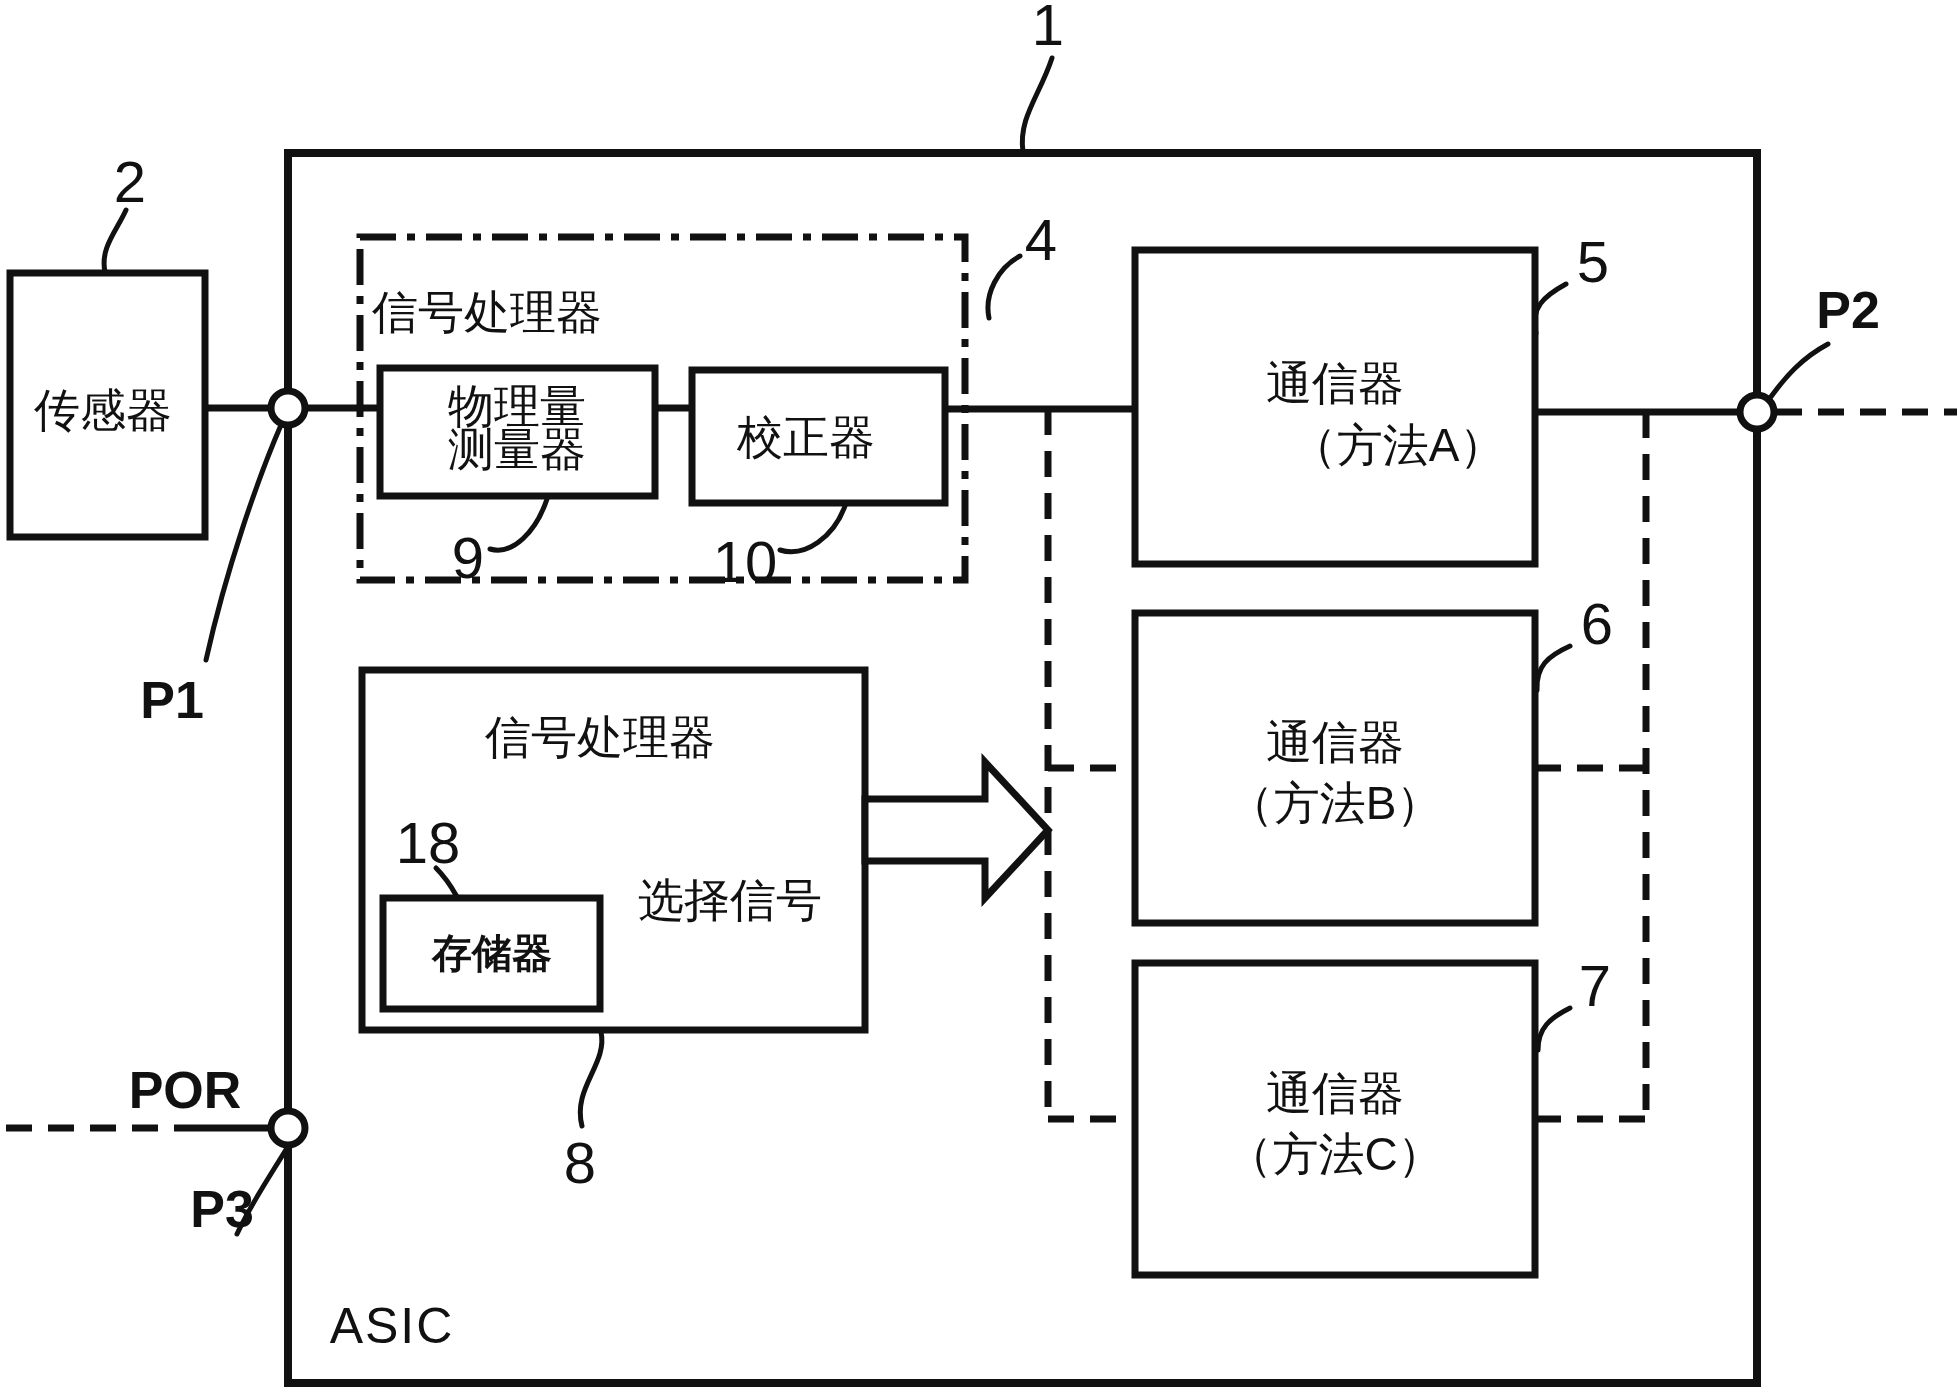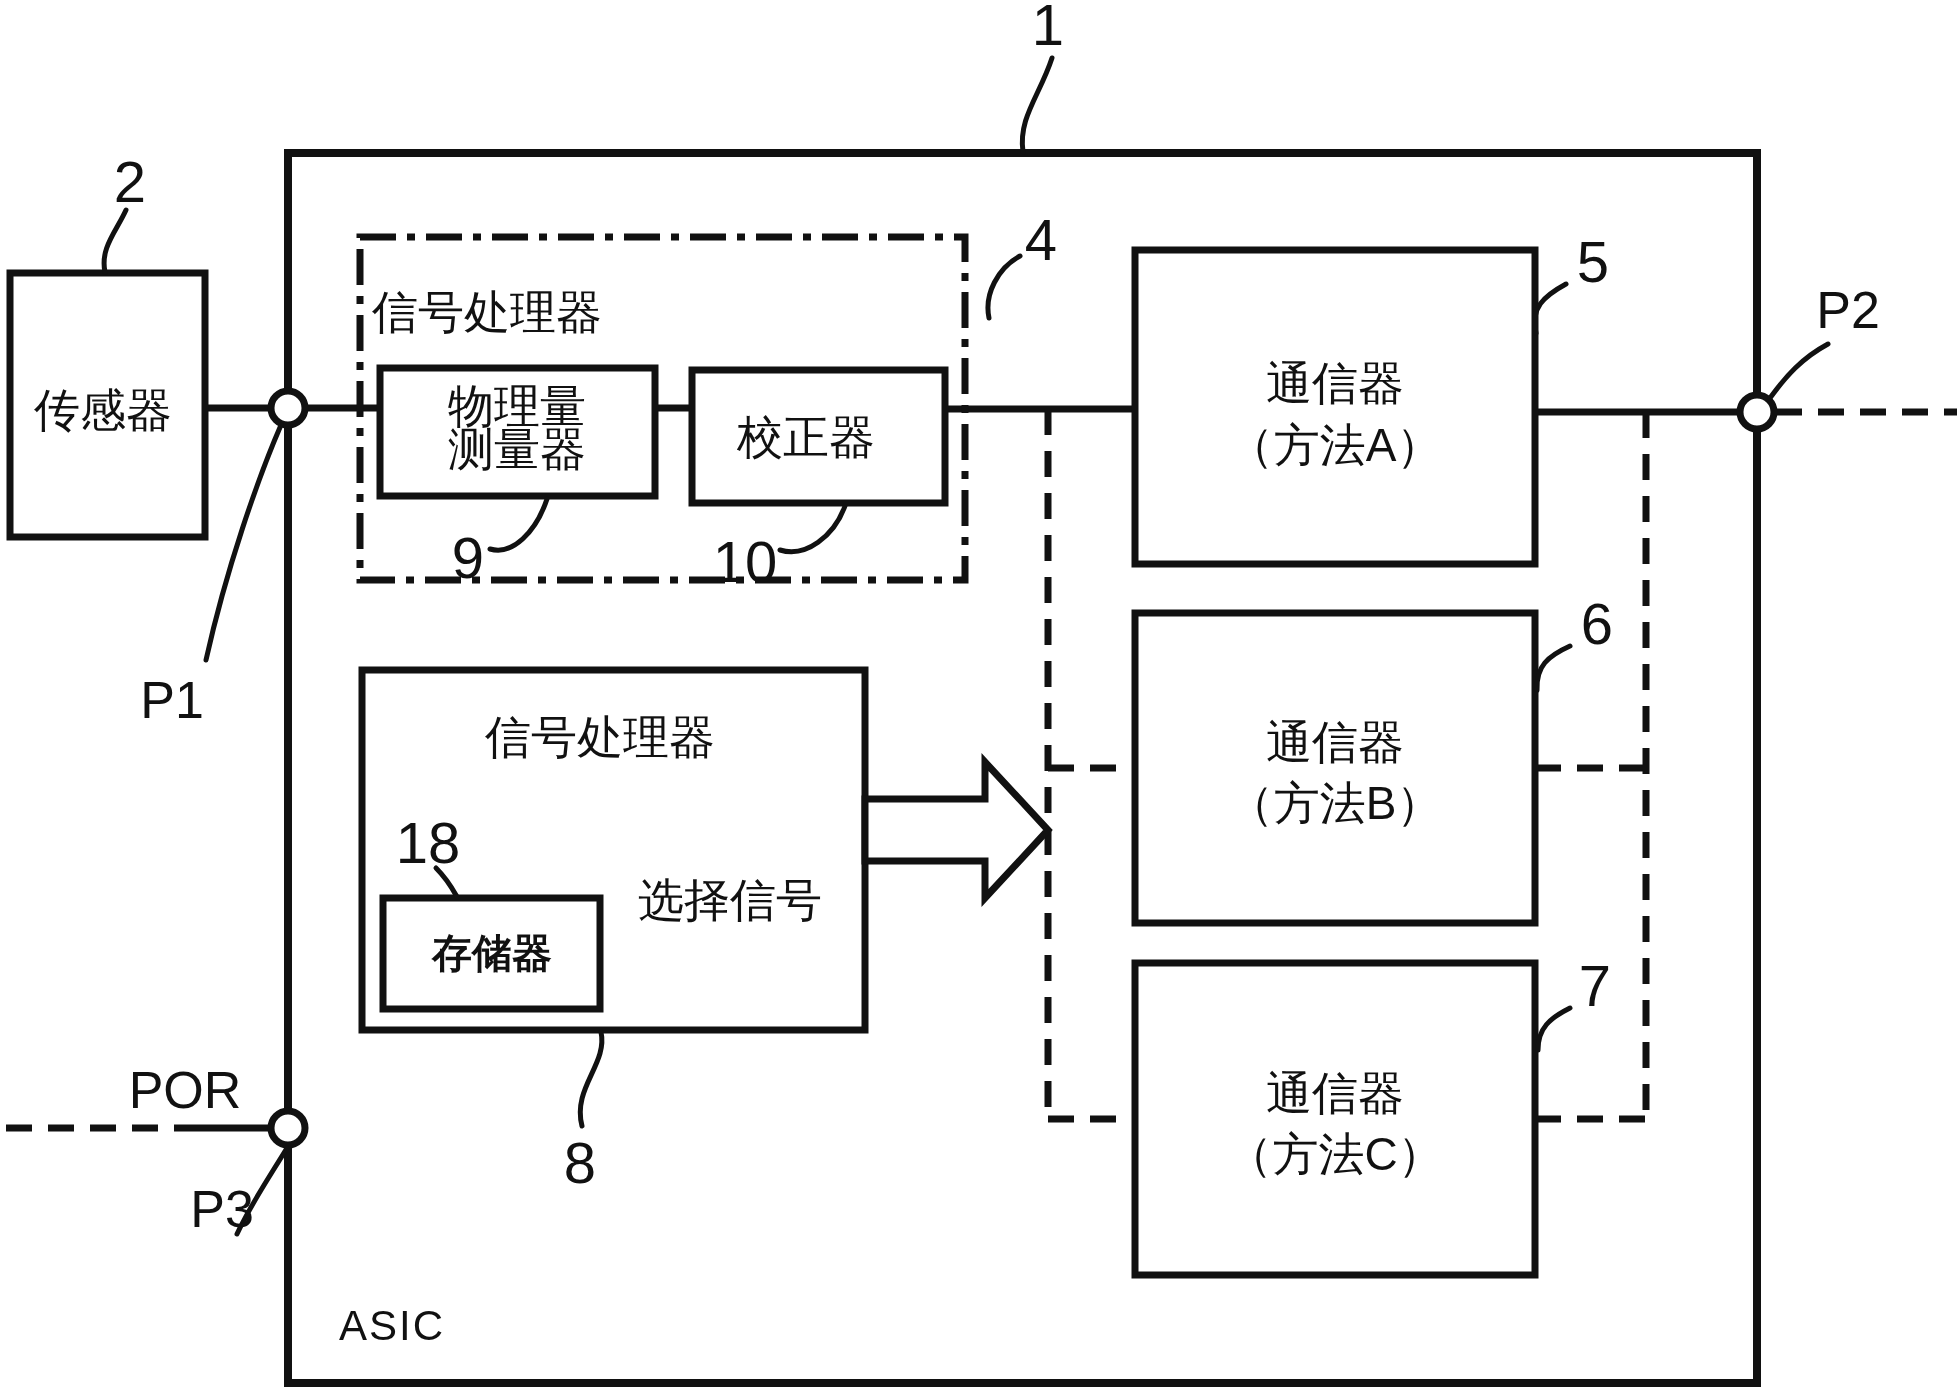--- a/index.html
+++ b/index.html
@@ -14,24 +14,24 @@
   #wiring{position:absolute;left:0;top:0;}
   .lbl{
     position:absolute;
     transform:translate(-50%,-50%);
     white-space:nowrap;
     color:#111;
     line-height:1;
     text-align:center;
   }
   .num{font-size:58px;}
-  .port{font-size:52px;}
+  .port{font-size:52px;font-weight:bold;}
   .cn{font-size:46px;}
   .cn-sm{font-size:40px;font-weight:bold;}
-  .chip{font-size:42px;letter-spacing:2px;}
+  .chip{font-size:50px;letter-spacing:2px;}
 </style>
 </head>
 <body>
 
 <div id="stage">
 
   <svg id="wiring" width="1959" height="1395" viewBox="0 0 1959 1395">
     <g fill="none" stroke="#111111" stroke-width="7">
 
       <line x1="205" y1="408" x2="380" y2="408"></line>
@@ -112,21 +112,21 @@
   <span class="lbl cn" style="left:103px;top:410px">传感器</span>
 
   <span class="lbl cn" style="left:487px;top:312px">信号处理器</span>
 
   <span class="lbl cn" style="left:517px;top:406px">物理量</span>
   <span class="lbl cn" style="left:517px;top:449px">测量器</span>
 
   <span class="lbl cn" style="left:806px;top:437px">校正器</span>
 
   <span class="lbl cn" style="left:1335px;top:383px">通信器</span>
-  <span class="lbl cn" style="left:1335px;top:445px">（方法A）</span>
+  <span class="lbl cn" style="left:1398px;top:445px">（方法A）</span>
 
   <span class="lbl cn" style="left:1335px;top:742px">通信器</span>
   <span class="lbl cn" style="left:1335px;top:803px">（方法B）</span>
 
   <span class="lbl cn" style="left:1335px;top:1093px">通信器</span>
   <span class="lbl cn" style="left:1335px;top:1154px">（方法C）</span>
 
   <span class="lbl cn" style="left:600px;top:737px">信号处理器</span>
 
   <span class="lbl cn-sm" style="left:492px;top:953px">存储器</span>

